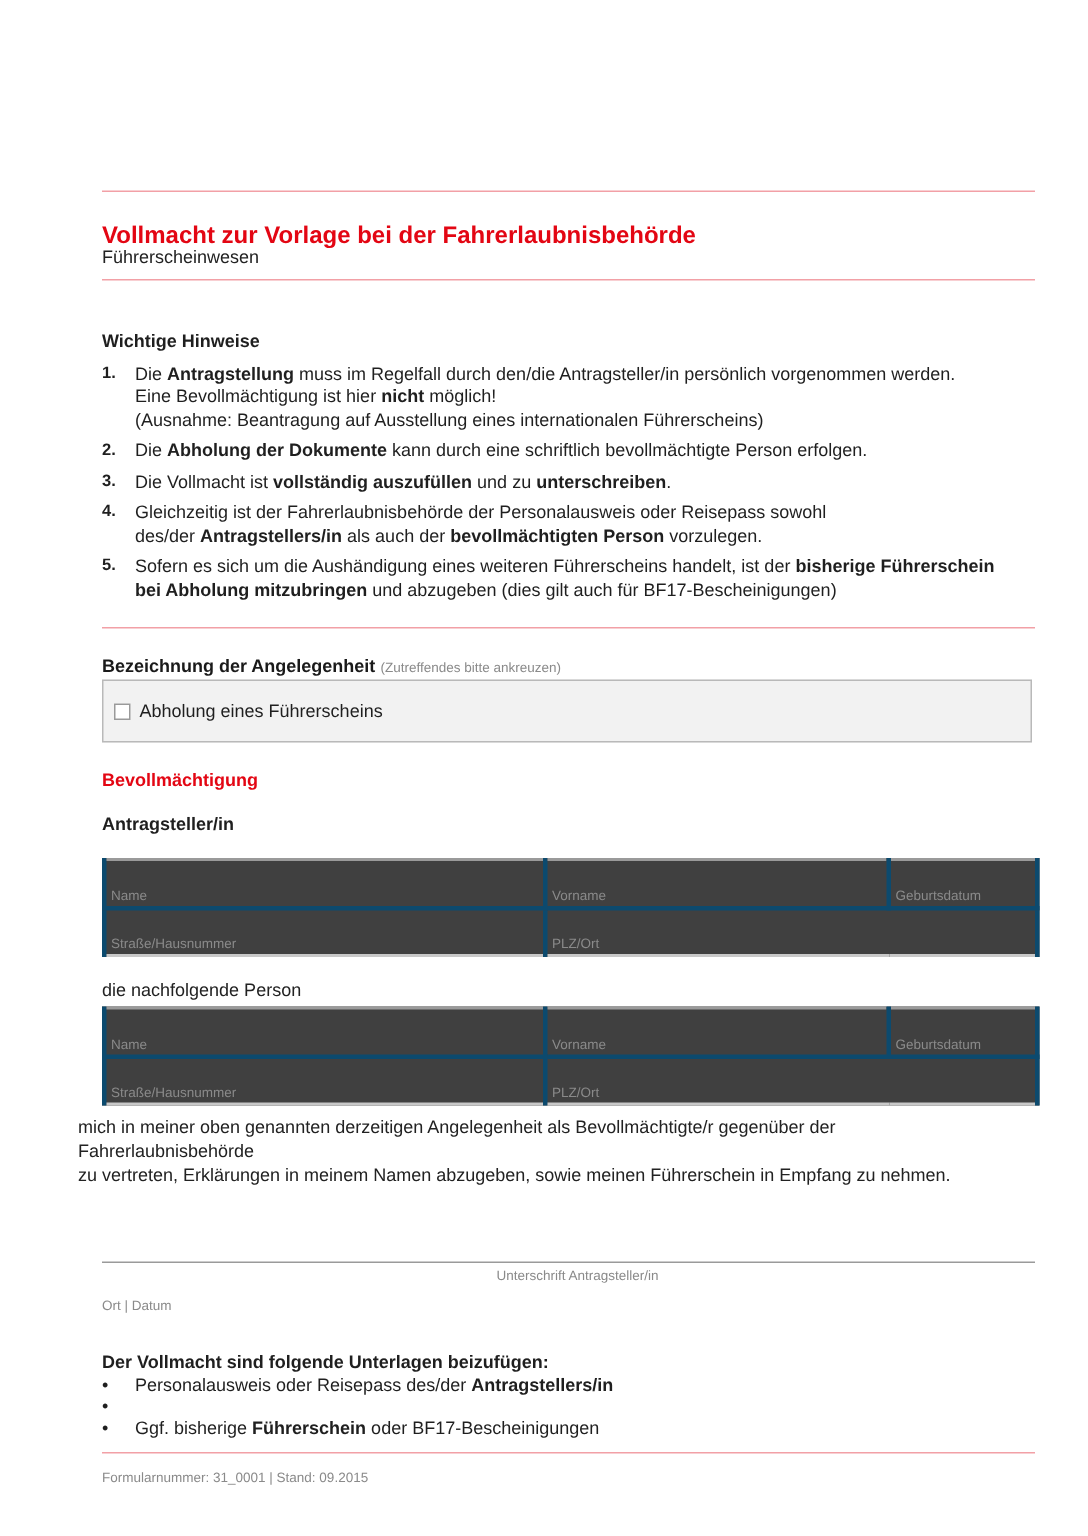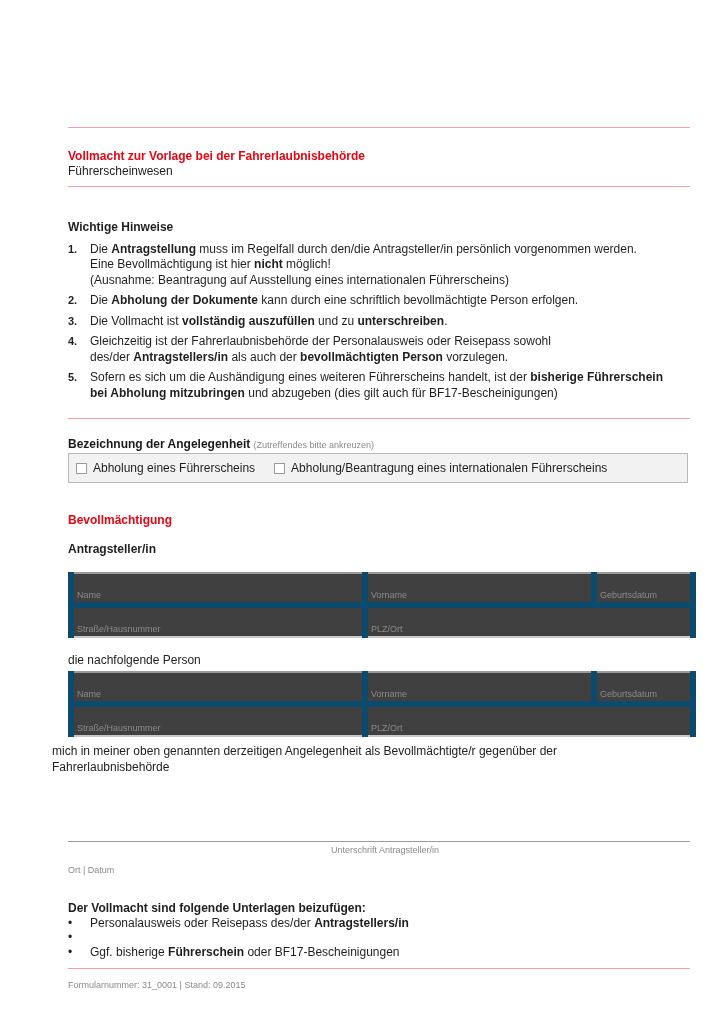--- a/index.html
+++ b/index.html
@@ -4,47 +4,47 @@
 <style>
   html, body { margin: 0; padding: 0; }
   body {
     width: 725px; height: 1024px; background: #ffffff;
     font-family: "Liberation Sans", "DejaVu Sans", sans-serif;
     color: #1f1f1f; position: relative; overflow: hidden;
   }
   .abs { position: absolute; }
   .rule-red { position: absolute; left: 68px; width: 622px; height: 1px; background: #f2a0a6; }
   .rule-grey { position: absolute; left: 68px; width: 622px; height: 1px; background: #9a9a9a; }
-  .title { left: 68px; top: 149px; font-size: 12px; font-weight: bold; color: #e30613; }
+  .title { left: 68px; top: 149px; font-size: 16px; font-weight: bold; color: #e30613; }
   .subtitle { left: 68px; top: 164px; font-size: 12px; color: #222; }
   .h-bold { font-size: 12px; font-weight: bold; color: #1a1a1a; }
   .notes { left: 68px; top: 220px; width: 620px; font-size: 12px; line-height: 15.5px; }
   .notes .heading { font-weight: bold; margin-bottom: 6px; }
   .note { display: flex; margin-bottom: 5px; }
   .note .num { width: 22px; flex: none; font-weight: bold; font-size: 11px; }
   .note .txt { flex: 1; }
   b { font-weight: bold; }
   .ang-title { left: 68px; top: 437px; font-size: 12px; }
   .ang-title .hint { font-size: 9px; color: #8a8a8a; font-weight: normal; }
   .checkbox-row {
-    left: 68px; top: 453px; width: 620px; height: 30px;
+    left: 68px; top: 453px; width: 620px; height: 42px;
     background: #f2f2f2; border: 1px solid #b9b9b9; box-sizing: border-box;
     display: flex; align-items: center; font-size: 12px;
   }
   .cb { display: flex; align-items: center; margin-left: 7px; margin-right: 12px; cursor: pointer; }
   .cb .box { width: 11px; height: 11px; border: 1px solid #9a9a9a; background: #fff; margin-right: 6px; box-sizing: border-box; }
   .sec-title { left: 68px; top: 513px; font-size: 12px; font-weight: bold; color: #e30613; }
   .sub-bold { left: 68px; top: 542px; font-size: 12px; font-weight: bold; }
   .plain { font-size: 12px; color: #222; }
   table.form {
     position: absolute; left: 68px; width: 622px; border-collapse: collapse;
     background: #404040; table-layout: fixed;
   }
   table.form td {
-    border: 6px solid #0c4a6e; height: 32px; vertical-align: bottom;
+    border: 3px solid #0c4a6e; height: 32px; vertical-align: bottom;
     font-size: 9px; color: #8a8a8a; padding: 0 3px 2px 3px; box-sizing: border-box;
   }
   table.form tr:first-child td { border-top: 2px solid #9a9a9a; }
   table.form tr:last-child td { border-bottom: 2px solid #c8c8c8; }
   .paragraph { left: 52px; top: 743px; width: 625px; font-size: 12px; line-height: 16px; color: #222; }
   .sig-label { font-size: 9px; color: #8a8a8a; }
   .attach { left: 68px; top: 901px; width: 620px; font-size: 12px; line-height: 14.5px; }
   .attach .heading { font-weight: bold; }
   .bullet { display: flex; }
   .bullet .dot { width: 22px; flex: none; }
@@ -89,24 +89,20 @@
 
 <div class="abs ang-title">
   <span class="h-bold">Bezeichnung der Angelegenheit</span>
   <span class="hint">(Zutreffendes bitte ankreuzen)</span>
 </div>
 <div class="abs checkbox-row">
   <label class="cb">
     <span class="box"></span>
     <span>Abholung eines Führerscheins</span>
   </label>
-  <label class="cb">
-    <span class="box"></span>
-    <span>Abholung/Beantragung eines internationalen Führerscheins</span>
-  </label>
 </div>
 
 <div class="abs sec-title">Bevollmächtigung</div>
 <div class="abs sub-bold">Antragsteller/in</div>
 <div class="abs plain" style="left:68px; top:557px;margin-top:21px;">Hiermit bevollmächtige ich</div>
 
 <table class="form" style="top:572px;">
   <colgroup>
       <col style="width:294px">
       <col style="width:229px">
@@ -141,20 +137,21 @@
   </tr>
   <tr>
     <td>Straße/Hausnummer</td>
     <td colspan="2">PLZ/Ort</td>
   </tr>
 </tbody>
   </table>
 
 <div class="abs paragraph">
   <div>mich in meiner oben genannten derzeitigen Angelegenheit als Bevollmächtigte/r gegenüber der Fahrerlaubnisbehörde</div>
+  <div>zu vertreten, Erklärungen in meinem Namen abzugeben, sowie meinen Führerschein in Empfang zu nehmen.</div>
 </div>
 
 <div class="rule-grey" style="top:841px;"></div>
 <div class="abs sig-label" style="left:68px; top:865px;">Ort | Datum</div>
 <div class="abs sig-label" style="left:331px; top:845px;">Unterschrift Antragsteller/in</div>
 
 <div class="abs attach">
   <div class="heading">Der Vollmacht sind folgende Unterlagen beizufügen:</div>
   <div id="attach-list">
       <div class="bullet">

